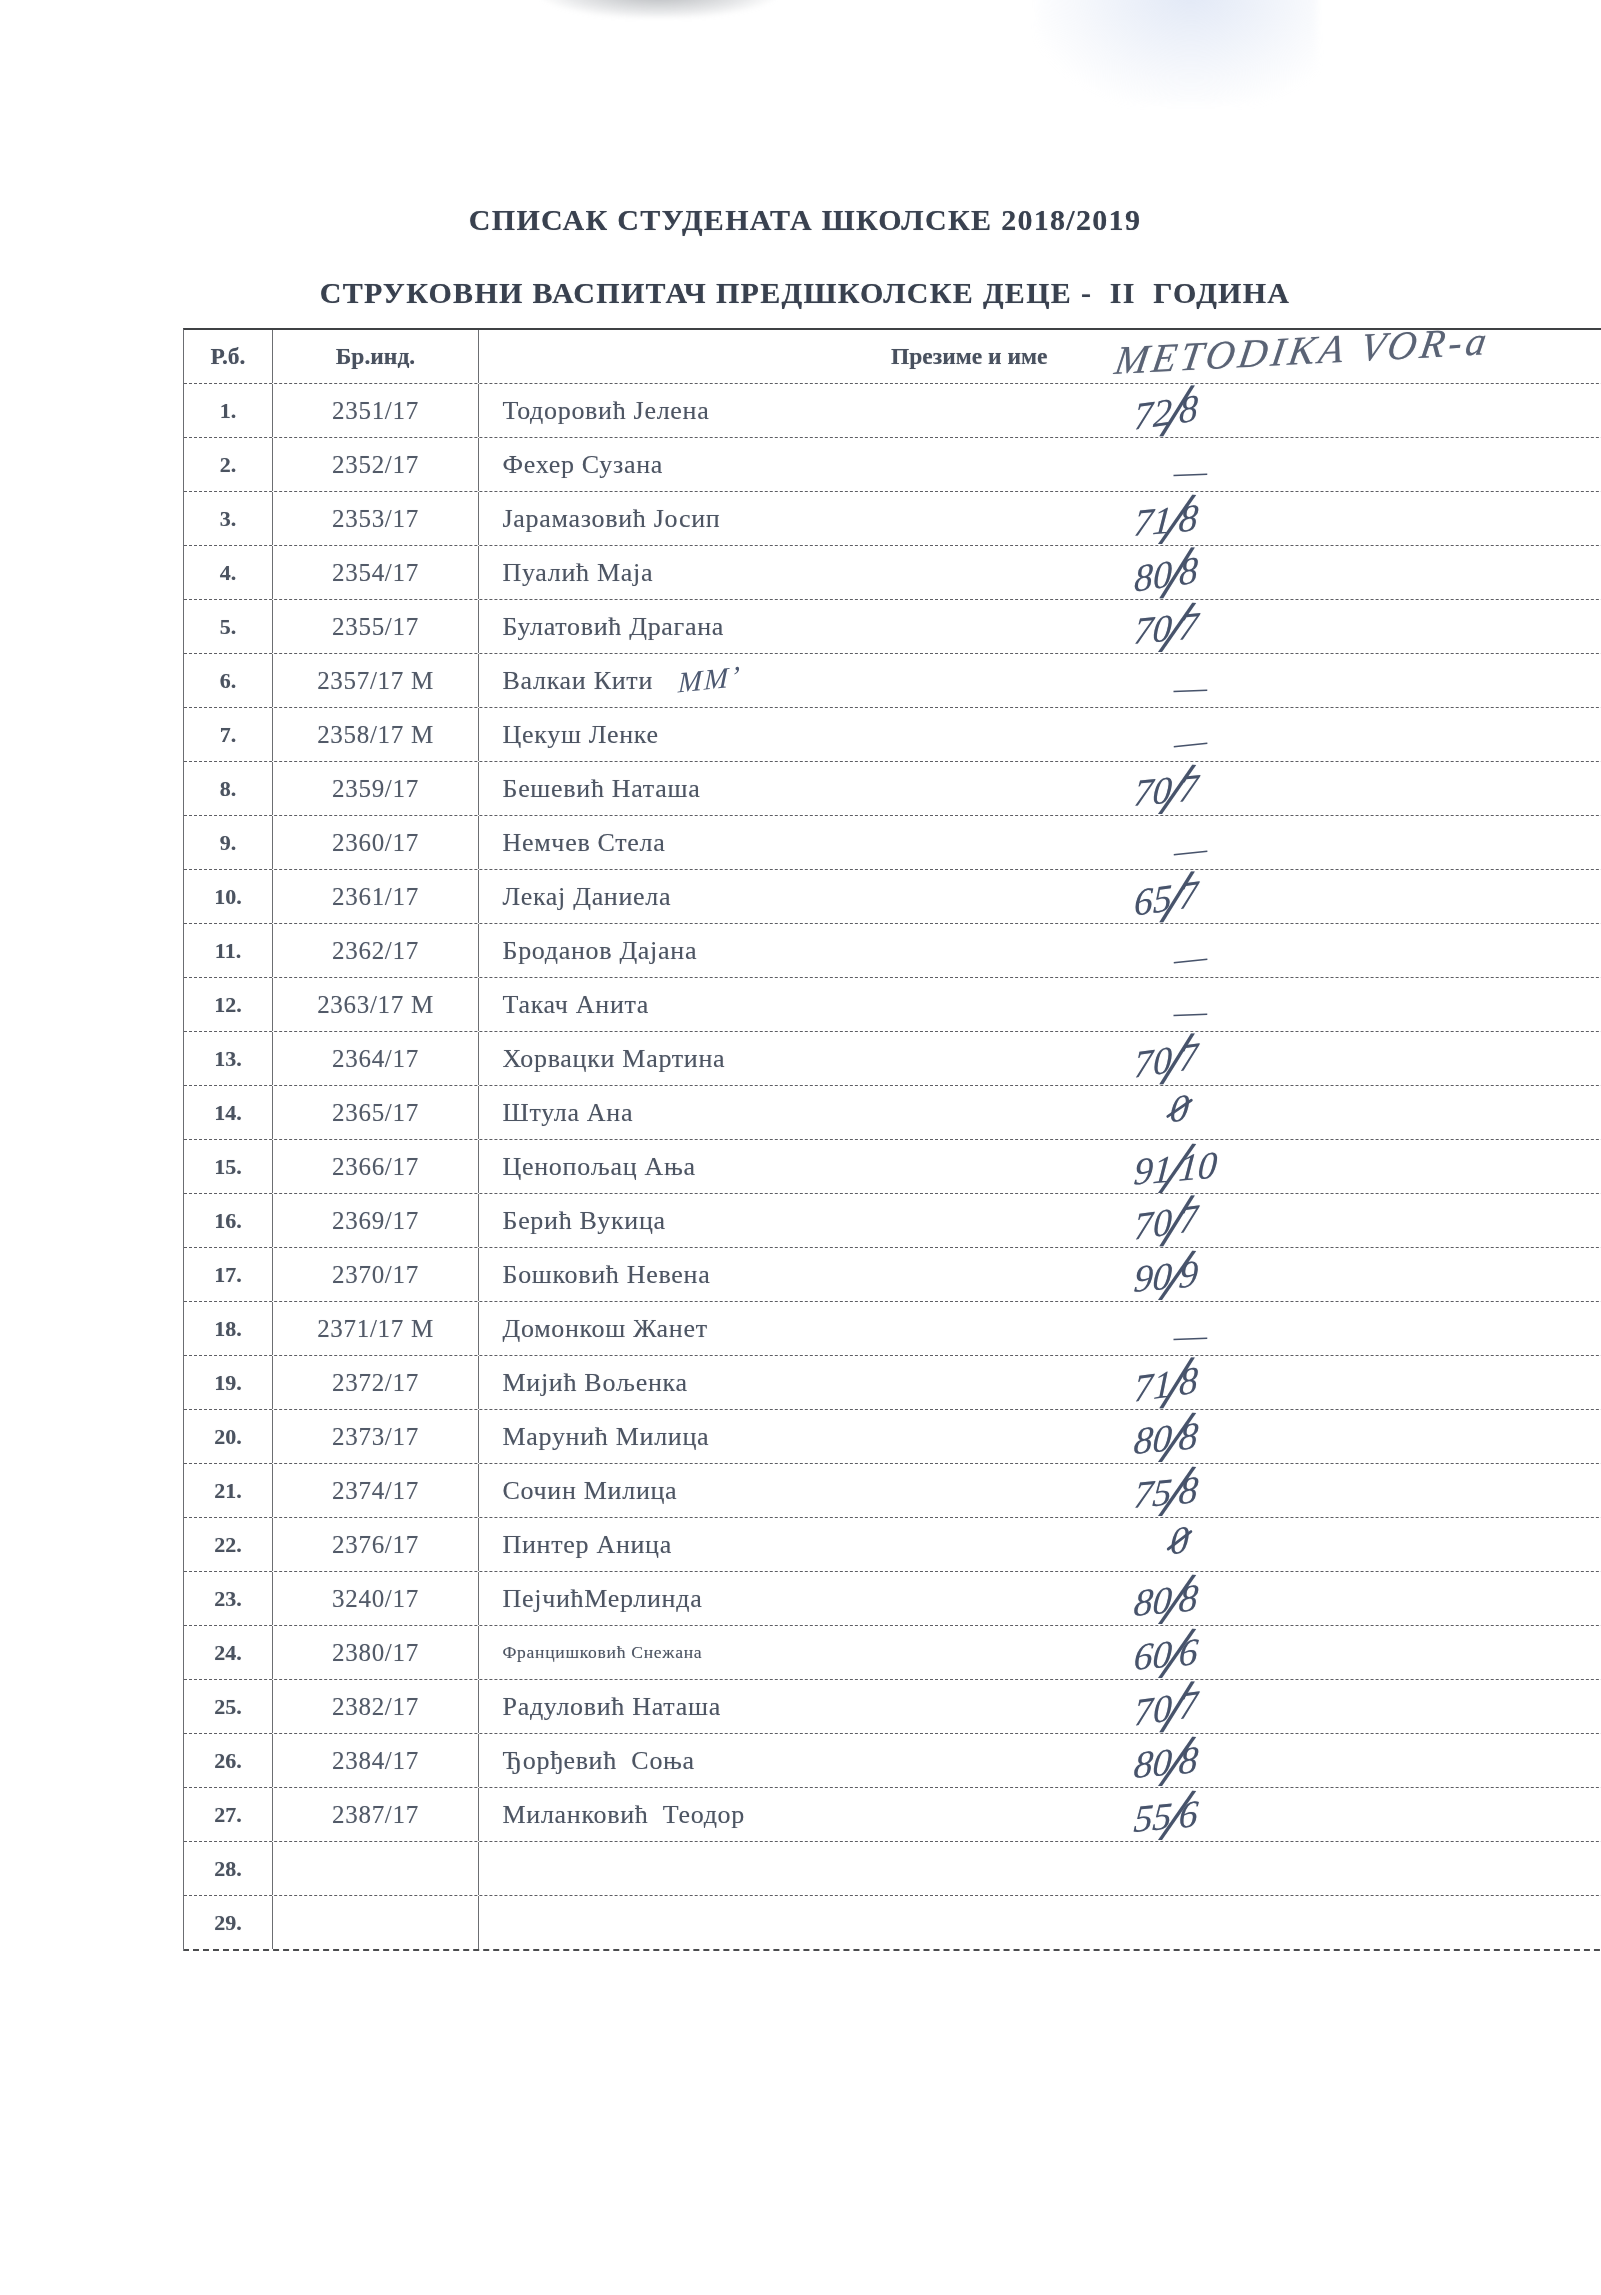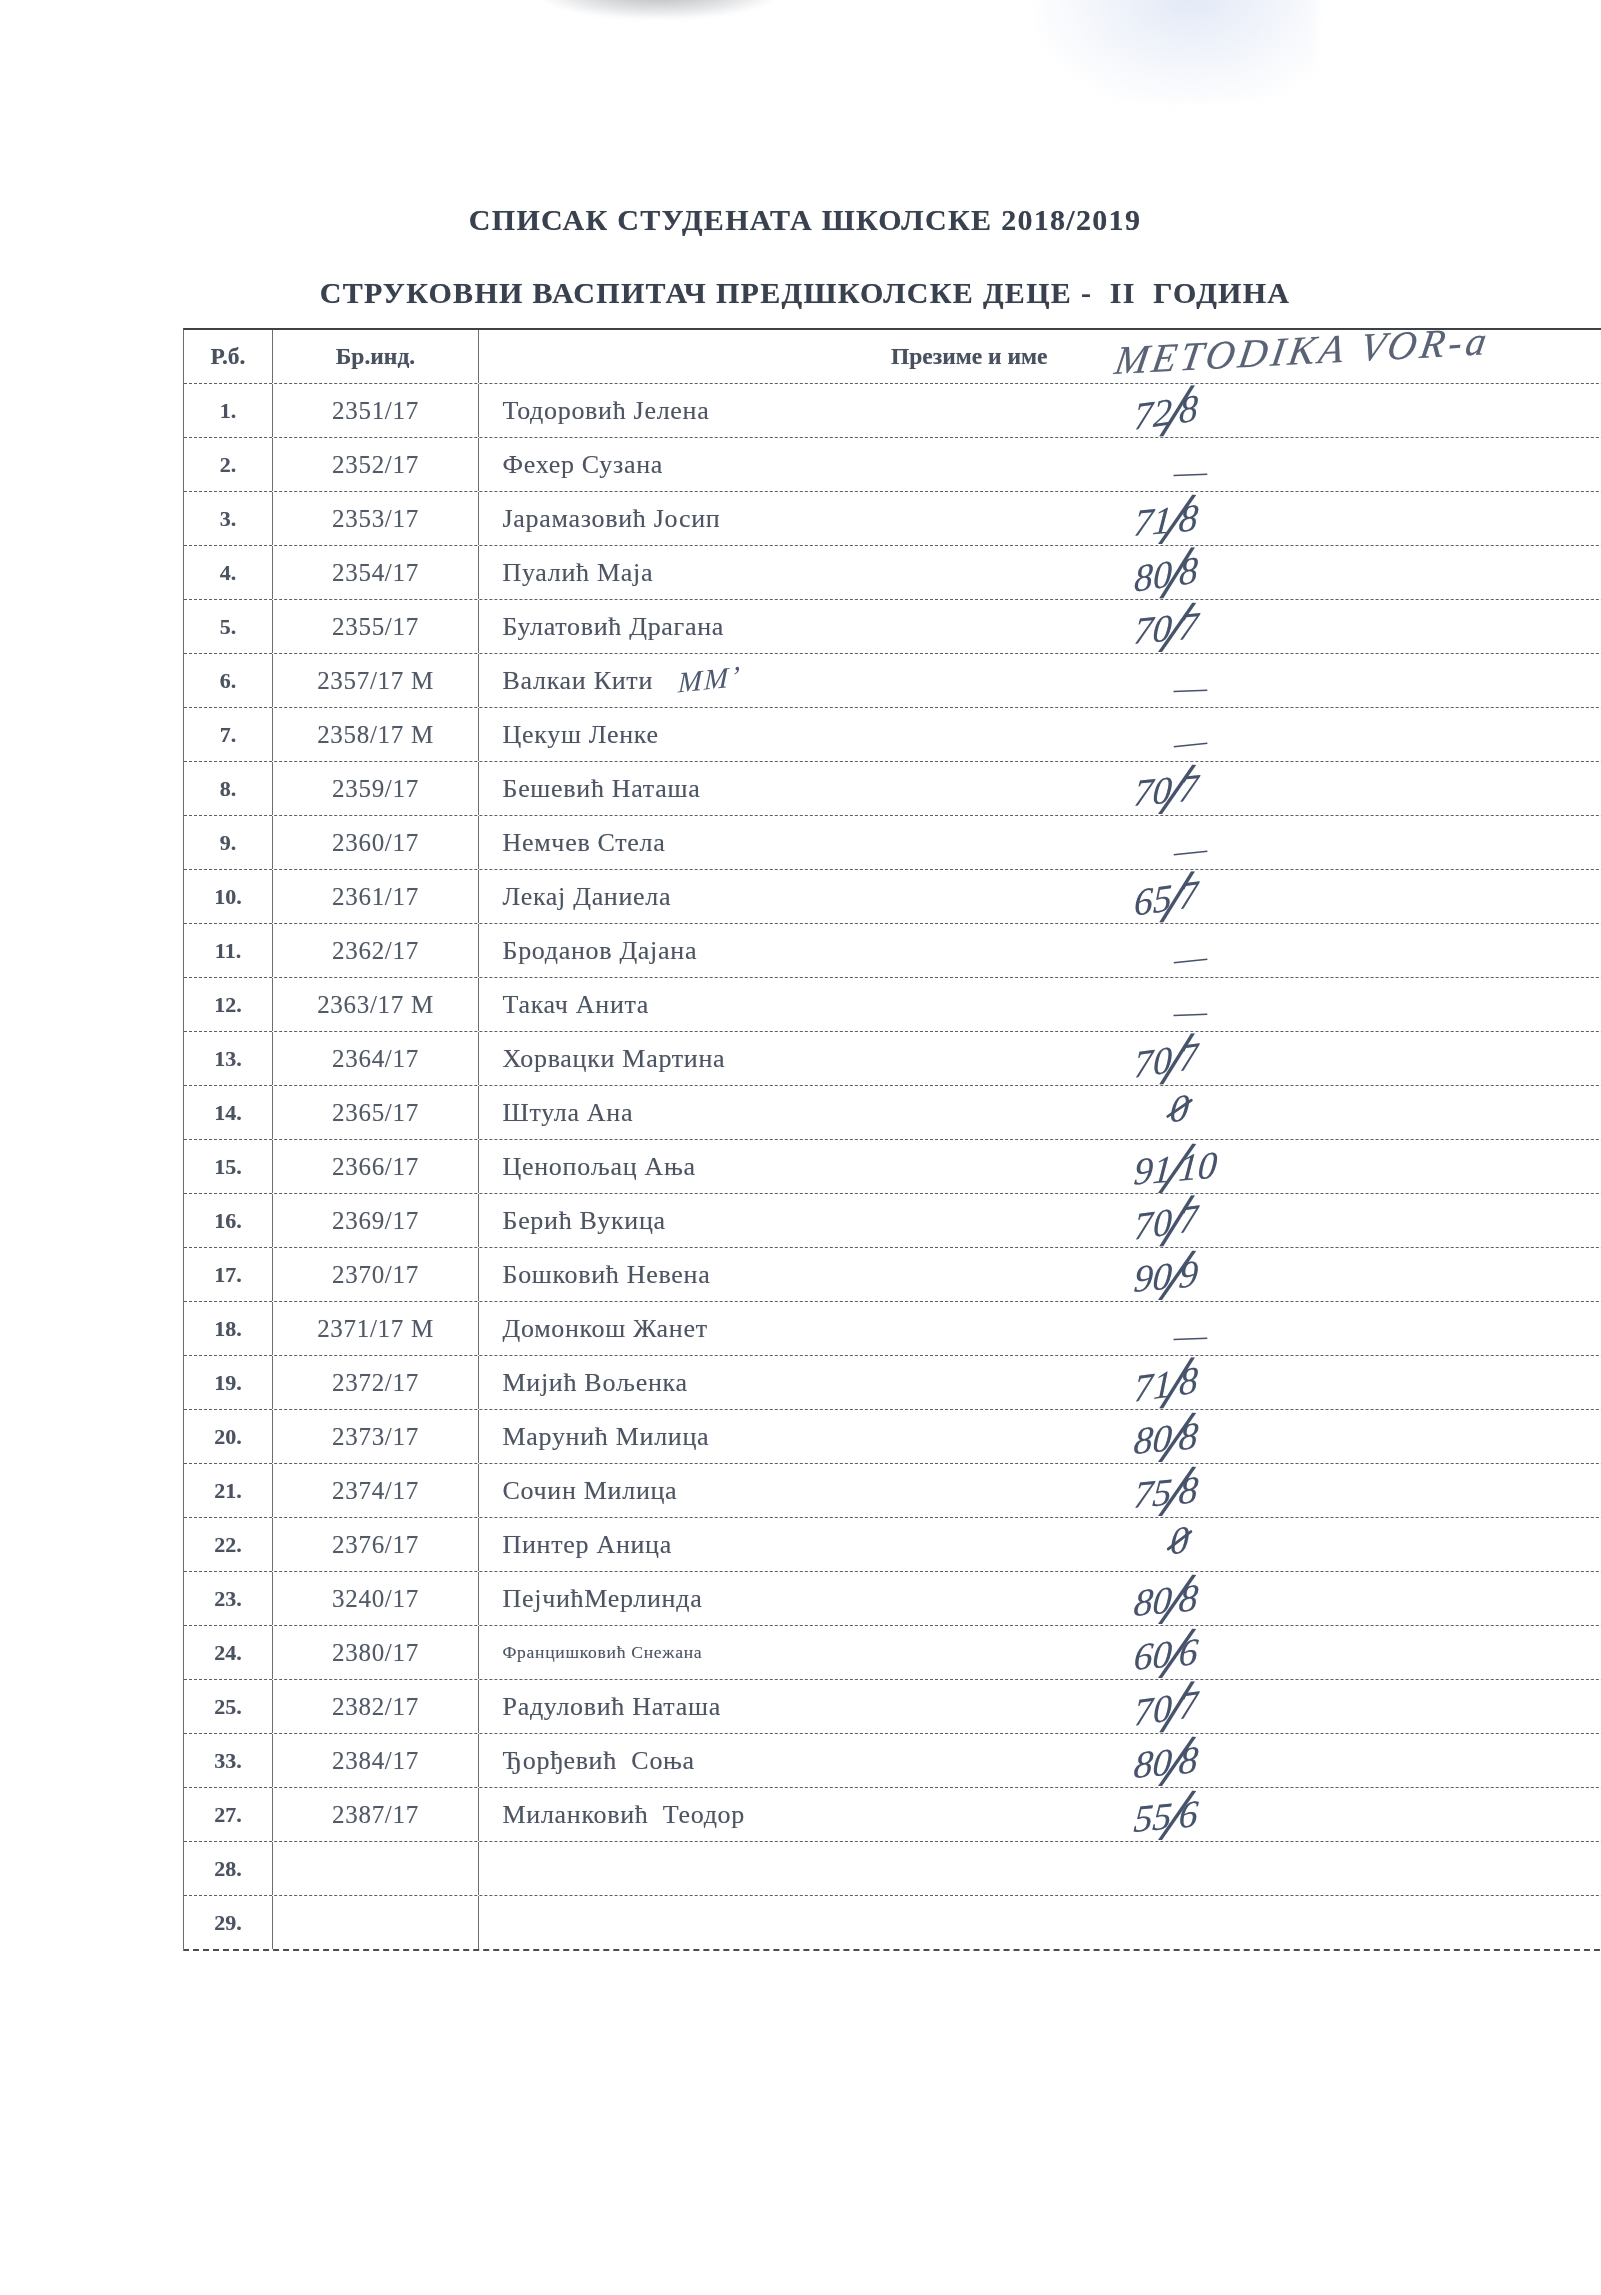--- a/index.html
+++ b/index.html
@@ -378,21 +378,21 @@
           <div class="c3">
             <span class="sname">Радуловић Наташа</span>
             <span class="hw grade" style="transform: rotate(-8deg) skewX(-10deg);">
               <span>70</span>
               <span class="slash">/</span>
               <span>7</span>
             </span>
           </div>
         </div>
         <div class="trow">
-          <div class="c1 num">33.</div>
+          <div class="c1 num">26.</div>
           <div class="c2 idx">2384/17</div>
           <div class="c3">
             <span class="sname">Ђорђевић  Соња</span>
             <span class="hw grade" style="transform: rotate(-5deg) skewX(-10deg);">
               <span>80</span>
               <span class="slash">/</span>
               <span>8</span>
             </span>
           </div>
         </div>

